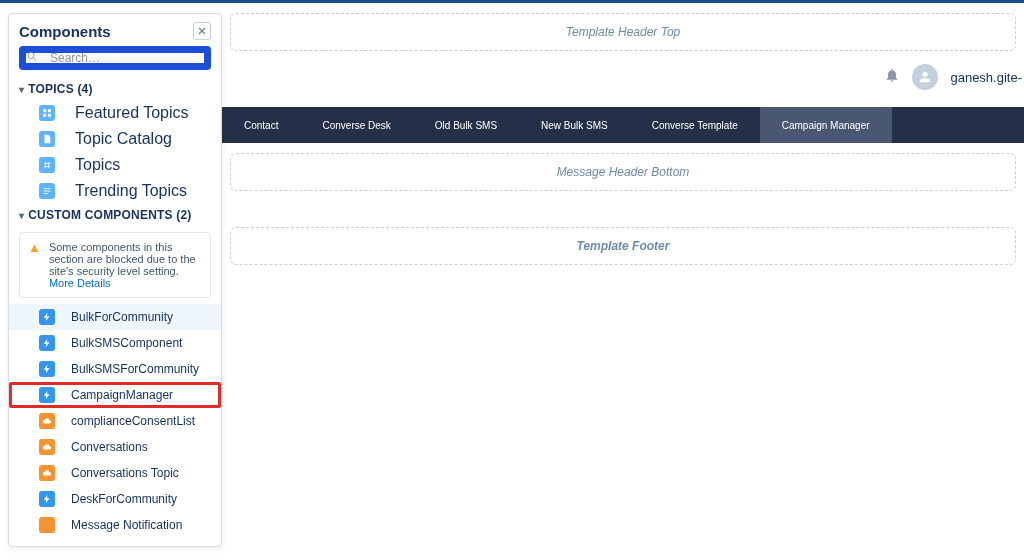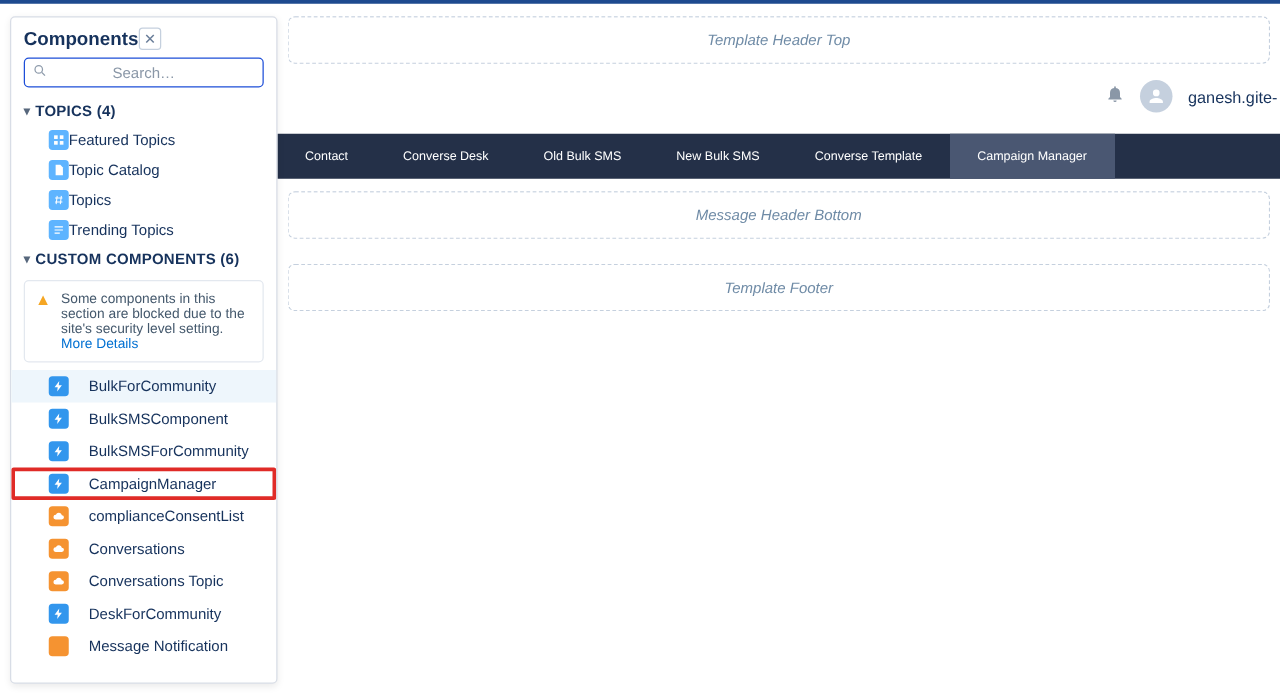--- a/index.html
+++ b/index.html
@@ -5,41 +5,41 @@
   * { box-sizing: border-box; margin: 0; padding: 0; font-family: -apple-system, "Salesforce Sans", Arial, sans-serif; }
   body { width: 1024px; height: 560px; overflow: hidden; background: #fff; border-top: 3px solid #1e4a8f; position: relative; }
 
   
   .sidebar {
     position: absolute; left: 8px; top: 10px; width: 214px; height: 534px;
     background: #fff; border: 1px solid #d8dde6; border-radius: 4px;
     box-shadow: 0 2px 6px rgba(0,0,0,.08);
     display: flex; flex-direction: column;
   }
-  .sb-header { display: flex; align-items: center; 
+  .sb-header { display: flex; align-items: center; justify-content: space-between;
     padding: 8px 10px 6px 10px; }
   .sb-title { font-size: 15px; font-weight: 700; color: #16325c; }
   .close-btn { width: 18px; height: 18px; border: 1px solid #c5d0de; border-radius: 3px;
     display: flex; align-items:center; justify-content:center; color: #6b7f9a; font-size: 13px; cursor:pointer; }
   .search-wrap { padding: 0 10px 8px 10px; }
   .search-rel { position: relative; }
   .search-icon { position: absolute; left: 7px; top: 50%; transform: translateY(-50%);
     color: #8e9bab; font-size: 13px; }
-  .search-input { width: 100%; height: 24px; border: 1px solid #1d4ed8; border-radius: 4px;
-    padding: 2px 24px 2px 24px; font-size: 12px; color: #16325c; text-align: center; }
+  .search-input { width: 100%; height: 24px; border: 7px solid #1d4ed8; border-radius: 4px;
+    padding: 2px 24px 2px 24px; font-size: 12px; color: #16325c; }
   .search-input::placeholder { color: #8a97a7; }
 
   .sb-body { flex: 1; overflow-y: auto; }
 
   .section-hdr { display: flex; align-items: center; gap: 4px; padding: 4px 10px;
     font-size: 12px; font-weight: 600; color: #16325c; letter-spacing: .2px; cursor:pointer; }
   .chev { font-size: 10px; color: #57677c; }
 
-  .topic-item { display: flex; align-items: center; gap: 0; padding: 4px 10px 4px 30px;
-    font-size: 12px; color: #16325c; cursor:pointer; }
+  .topic-item { display: flex; align-items: center; gap: 20px; padding: 4px 10px 4px 30px;
+    font-size: 16px; color: #16325c; cursor:pointer; }
   .sq-icon { width: 16px; height: 16px; border-radius: 3px; display:flex; align-items:center;
     justify-content:center; }
   .sq-blue { background: #5eb4ff; }
   .sq-blue svg, .sq-lt svg, .sq-orange svg { width: 10px; height: 10px; }
 
   .warn-box { margin: 6px 10px; padding: 8px 8px; border: 1px solid #e3e8ef; border-radius: 4px;
     display:flex; gap:8px; font-size: 11px; color: #44586c; }
   .warn-tri { color: #f5a623; font-size: 13px; line-height: 1; }
   .warn-link { color: #0070d2; cursor: pointer; }
 
@@ -52,21 +52,21 @@
 
   .sb-footer { background: #0070d2; color: #fff; text-align: center; padding: 10px 8px;
     font-size: 13px; font-weight: 500; cursor:pointer; border-radius: 0 0 3px 3px; }
 
   
   .canvas { position: absolute; left: 0; right: 0; top: 0; bottom: 0; }
   .zone { border: 1px dashed #c5d0de; border-radius: 6px; height: 38px; display:flex;
     align-items:center; justify-content:center; color: #6f8ba6; font-size: 12px; font-style: italic; }
   .zone-top   { position:absolute; left: 230px; right: 8px; top: 10px; }
   .zone-mid   { position:absolute; left: 230px; right: 8px; top: 150px; }
-  .zone-foot  { position:absolute; left: 230px; right: 8px; top: 208px; }
+  .zone-foot  { position:absolute; left: 230px; right: 8px; top: 224px; font-weight: bold; }
 
   .header-bar { position:absolute; left: 214px; right: 0; top: 56px; height: 36px;
     display:flex; align-items:center; justify-content:flex-end; gap: 12px; padding-right: 2px; }
   .bell { color: #8a97a7; font-size: 16px; cursor:pointer; }
   .avatar { width: 26px; height: 26px; border-radius: 50%; background: #c5d0de;
     display:flex; align-items:center; justify-content:center; cursor:pointer; }
   .avatar svg { width: 16px; height: 16px; fill: #fff; }
   .uname { font-size: 13px; color: #16325c; }
 
   .navbar { position:absolute; left: 222px; right: 0; top: 104px; height: 36px;
@@ -177,21 +177,21 @@
             <svg viewBox="0 0 24 24" stroke="#fff" stroke-width="2" fill="none">
               <path d="M4 6h16M4 12h16M4 18h10"></path>
             </svg>
           </span>
           <span>Trending Topics</span>
         </div>
       </div>
 
     <div class="section-hdr">
       <span class="chev">▾</span>
-      <span>CUSTOM COMPONENTS (6)</span>
+      <span>CUSTOM COMPONENTS (2)</span>
     </div>
 
     <div class="warn-box">
       <span class="warn-tri">▲</span>
       <span>
         <span>Some components in this section are blocked due to the site's security level setting.</span>
         <span class="warn-link">More Details</span>
       </span>
     </div>
 

